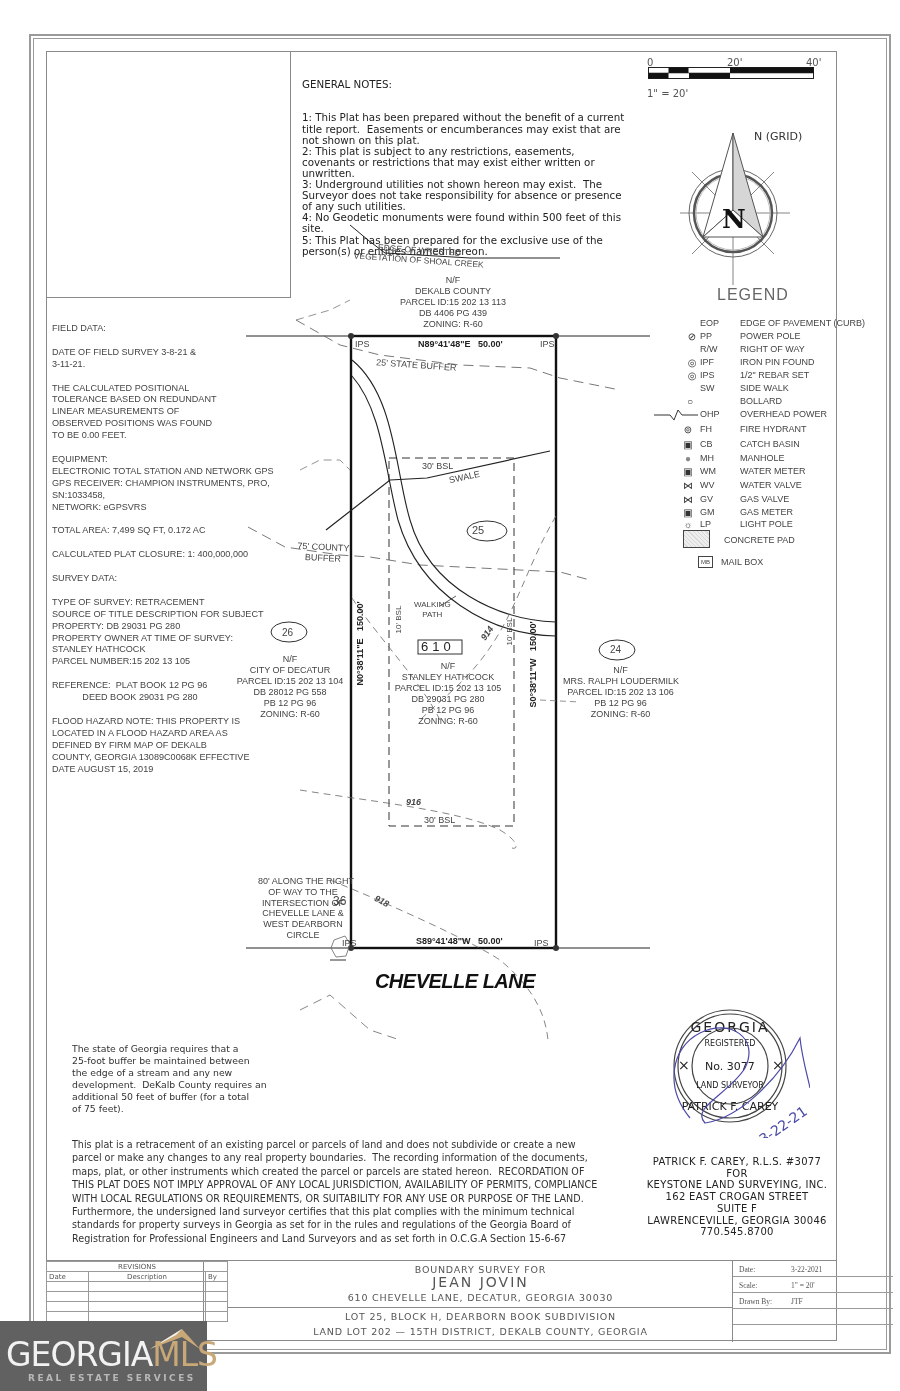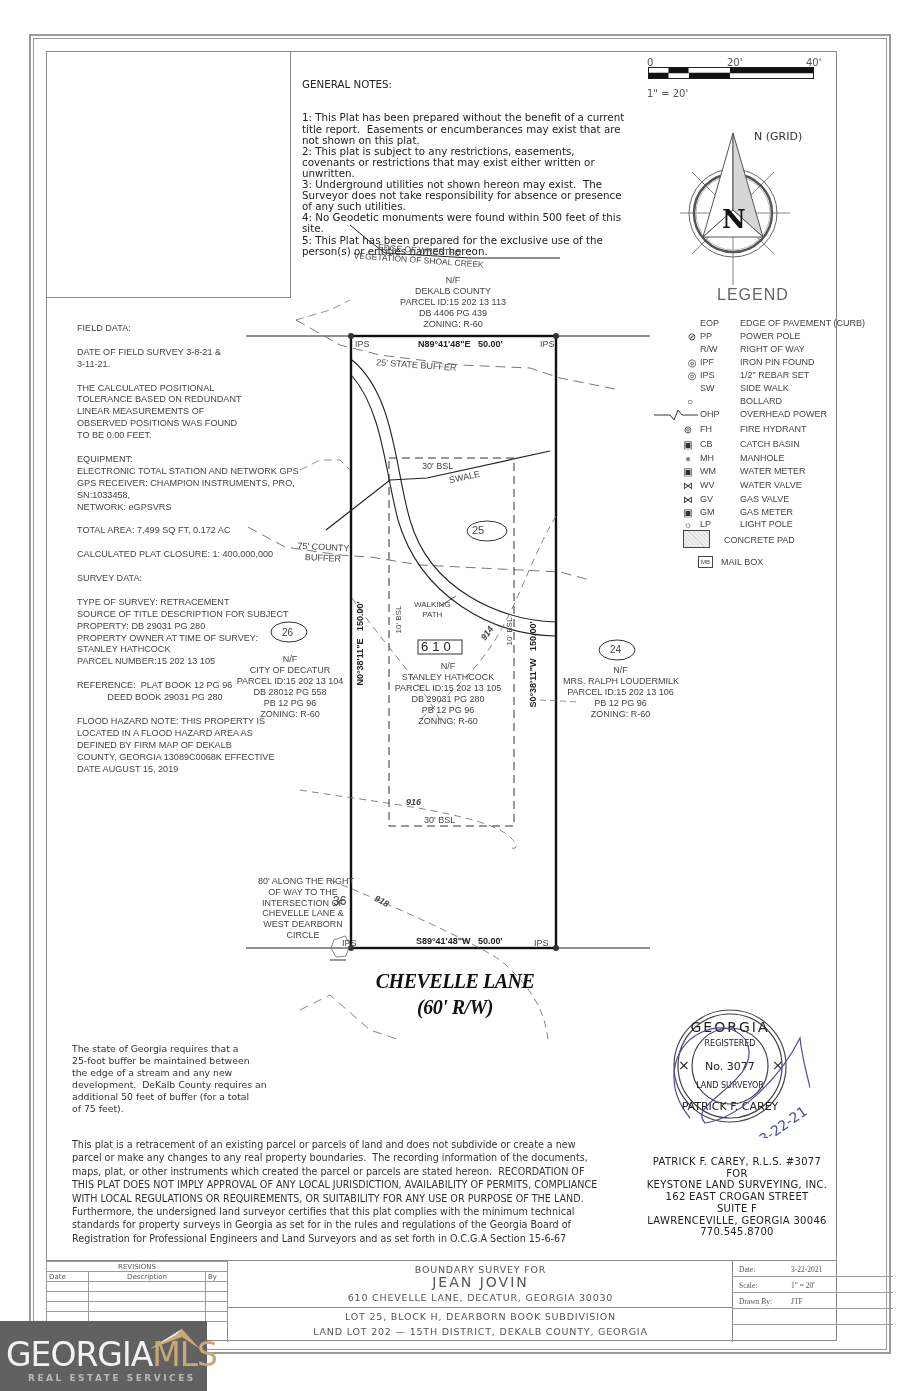--- a/index.html
+++ b/index.html
@@ -22,38 +22,38 @@
 
   
   .compass { position: absolute; left: 680px; top: 115px; width: 110px; height: 170px; }
 
   .legend-title { position: absolute; left: 717px; top: 286px; font-size: 16px; color: #666; font-family: "Liberation Sans", sans-serif; letter-spacing: 1px; }
   .legend-row { position: absolute; height: 13px; font-size: 9px; color: #444; font-family: "Liberation Sans", sans-serif; }
   .legend-row .abbr { position: absolute; width: 30px; text-align: left; }
   .legend-row .desc { position: absolute; left: 40px; white-space: nowrap; }
   .legend-row .sym { position: absolute; left: -22px; top: 0; width: 14px; height: 12px; font-size: 10px; text-align: center; line-height: 12px; color: #333; }
 
-  .field-data { left: 77px; top: 323px; font-size: 9.1px; line-height: 11.9px; color: #444; font-family: "Liberation Sans", sans-serif; }
+  .field-data { left: 52px; top: 323px; font-size: 9.1px; line-height: 11.9px; color: #444; font-family: "Liberation Sans", sans-serif; }
 
   .plat-svg { position: absolute; left: 0; top: 0; width: 900px; height: 1391px; }
 
   .plat-label { position: absolute; font-family: "Liberation Sans", sans-serif; font-size: 9px; color: #444; text-align: center; white-space: pre; line-height: 11px; }
 
-  .street-name { position: absolute; left: 345px; top: 968px; width: 220px; text-align: center; font-family: Liberation Serif, serif; font-style: italic; font-weight: bold; font-size: 20px; line-height: 26px; color: #111; letter-spacing: -0.5px; }
+  .street-name { position: absolute; left: 345px; top: 968px; width: 220px; text-align: center; font-family: Liberation Sans, sans-serif; font-style: italic; font-weight: bold; font-size: 20px; line-height: 26px; color: #111; letter-spacing: -0.5px; }
 
   .buffer-note { left: 72px; top: 1043px; font-size: 9.3px; line-height: 12px; color: #333; }
   .disclaimer { left: 72px; top: 1138px; font-size: 9.6px; line-height: 13.4px; color: #333; }
 
   .surveyor { position: absolute; left: 637px; top: 1156px; width: 200px; text-align: center; font-size: 10px; line-height: 11.7px; color: #222; font-family: "DejaVu Sans", sans-serif; letter-spacing: 0.3px; }
 
   .seal { position: absolute; left: 660px; top: 1008px; width: 150px; height: 130px; }
 
   
   .title-block { position: absolute; left: 46px; top: 1260px; width: 791px; height: 81px; border-top: 1px solid #8a8a8a; }
-  .rev-table { position: absolute; left: 0; top: 0; width: 182px; height: 81px; border-right: 1px solid #8a8a8a; }
+  .rev-table { position: absolute; left: 0; top: 0; width: 158px; height: 81px; border-right: 1px solid #8a8a8a; }
   .rev-table table { border-collapse: collapse; width: 182px; font-size: 7px; color: #555; }
   .rev-table td { border: 1px solid #9a9a9a; height: 10px; padding: 0 2px; }
   .rev-title { text-align: center; }
   .center-block { position: absolute; left: 182px; top: 0; width: 505px; height: 81px; border-right: 1px solid #8a8a8a; text-align: center; font-family: "DejaVu Sans", sans-serif; color: #555; }
   .cb-upper { position: absolute; left: 0; top: 0; width: 505px; height: 47px; border-bottom: 1px solid #8a8a8a; }
   .cb-line { position: absolute; left: 0; width: 505px; text-align: center; }
   .info-block { position: absolute; left: 687px; top: 0; width: 104px; height: 81px; }
   .info-row { position: absolute; left: 0; width: 160px; height: 16px; border-bottom: 1px solid #9a9a9a; font-size: 7.5px; color: #555; font-family: Liberation Serif, serif; }
   .info-row .k { position: absolute; left: 6px; top: 4px; }
   .info-row .v { position: absolute; left: 58px; top: 4px; }
@@ -343,21 +343,20 @@
 WEST DEARBORN
 CIRCLE</div>
 <div class="plat-label" style="left:374px; top:896px; transform:rotate(28deg); font-style:italic; font-weight:bold;">918</div>
 <div class="plat-label" style="left:333px; top:896px; font-size:12px;">36</div>
 <div class="plat-label" style="left:342px; top:938px;">IPS</div>
 <div class="plat-label" style="left:534px; top:938px;">IPS</div>
 <div class="plat-label" style="left:416px; top:936px; font-weight:bold; color:#222;">S89°41'48"W   50.00'</div>
 
 <div class="street-name">
   <div>CHEVELLE LANE</div>
-  <div>(60' R/W)</div>
 </div>
 
 <div class="txt buffer-note">The state of Georgia requires that a
 25-foot buffer be maintained between
 the edge of a stream and any new
 development.  DeKalb County requires an
 additional 50 feet of buffer (for a total
 of 75 feet).</div>
 
 <svg class="seal" viewBox="0 0 150 130">

